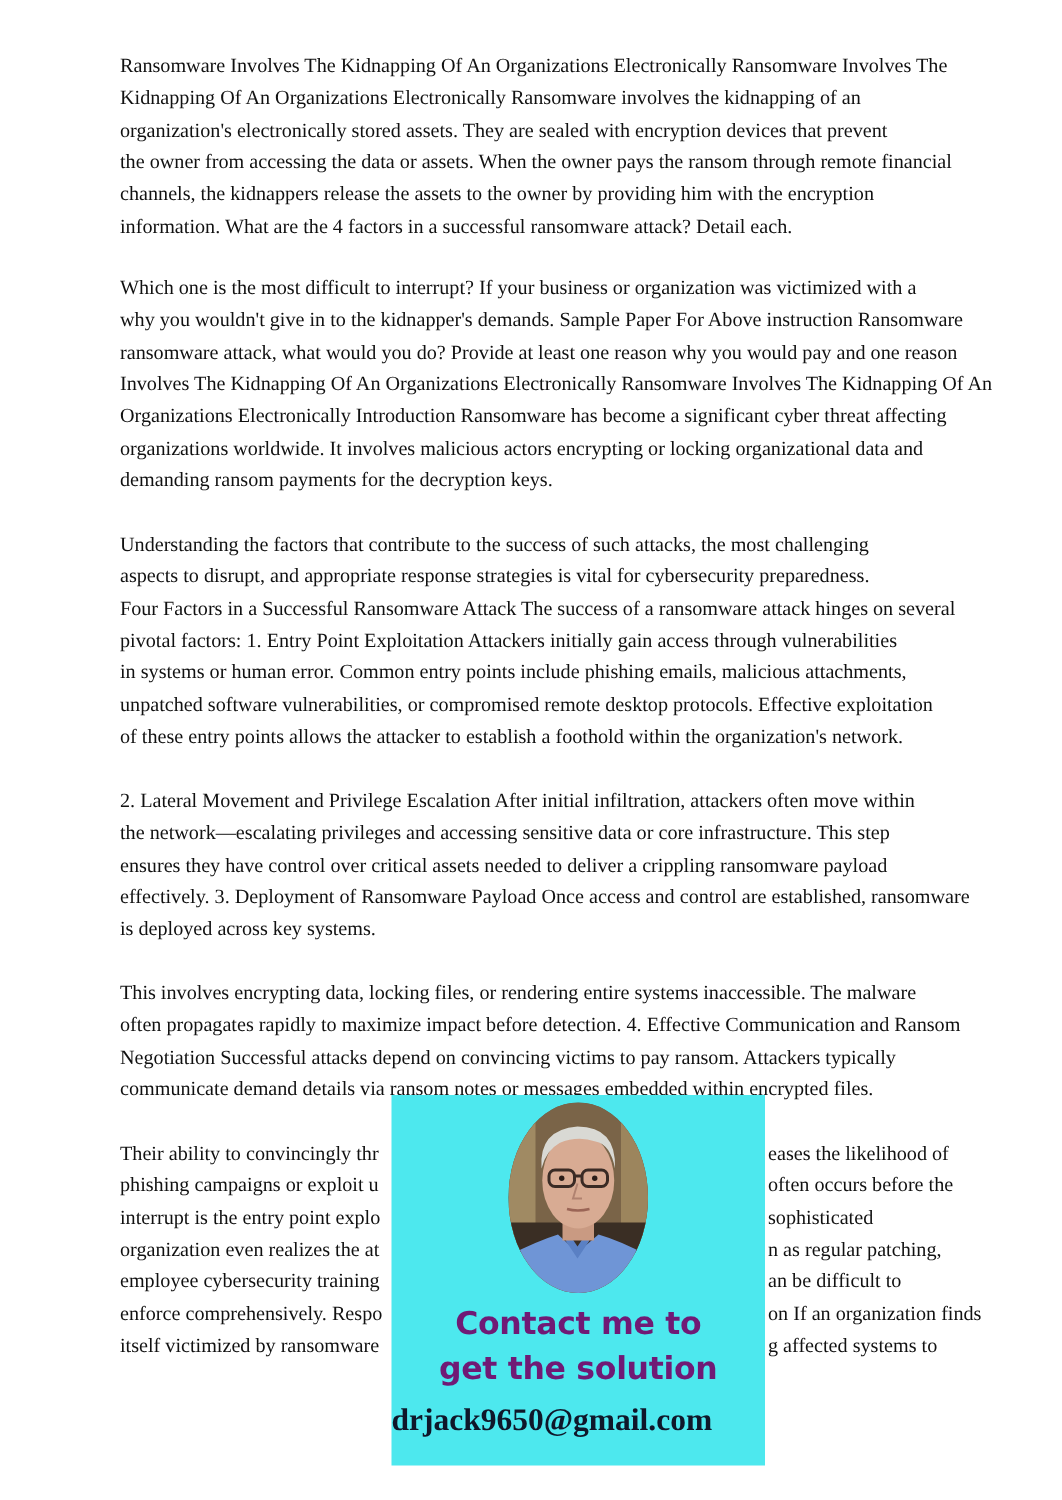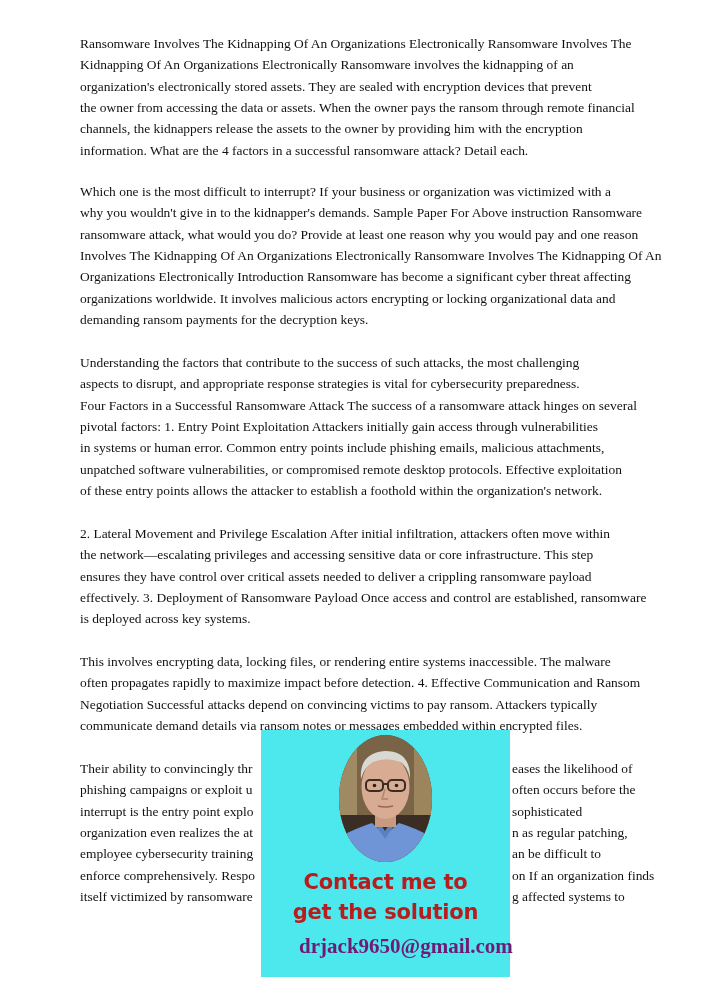--- a/index.html
+++ b/index.html
@@ -80,36 +80,36 @@
       height: 100%;
     }
     .promo-heading {
       position: absolute;
       left: 0;
       width: 249px;
       text-align: center;
       font-family: "DejaVu Sans", "Liberation Sans", sans-serif;
       font-weight: bold;
       font-size: 21px;
-      color: #b91c1c;
+      color: #701a75;
       letter-spacing: -0.2px;
       line-height: 30px;
     }
     .promo-heading.l1 { top: 137px; }
     .promo-heading.l2 { top: 167px; }
     .promo-email {
       position: absolute;
       left: 0;
       top: 202px;
       width: 290px;
-      text-align: center;
+      text-align: left;
       font-family: "Liberation Serif", "DejaVu Serif", serif;
       font-weight: bold;
       font-size: 21px;
-      color: #701a75;
+      color: #0f172a;
       line-height: 28px;
     }
   </style>
 </head>
 <body>
 
 <div class="page">
 
   <p class="para" style="top:33px;">
     <span class="line">Ransomware Involves The Kidnapping Of An Organizations Electronically Ransomware Involves The</span>

